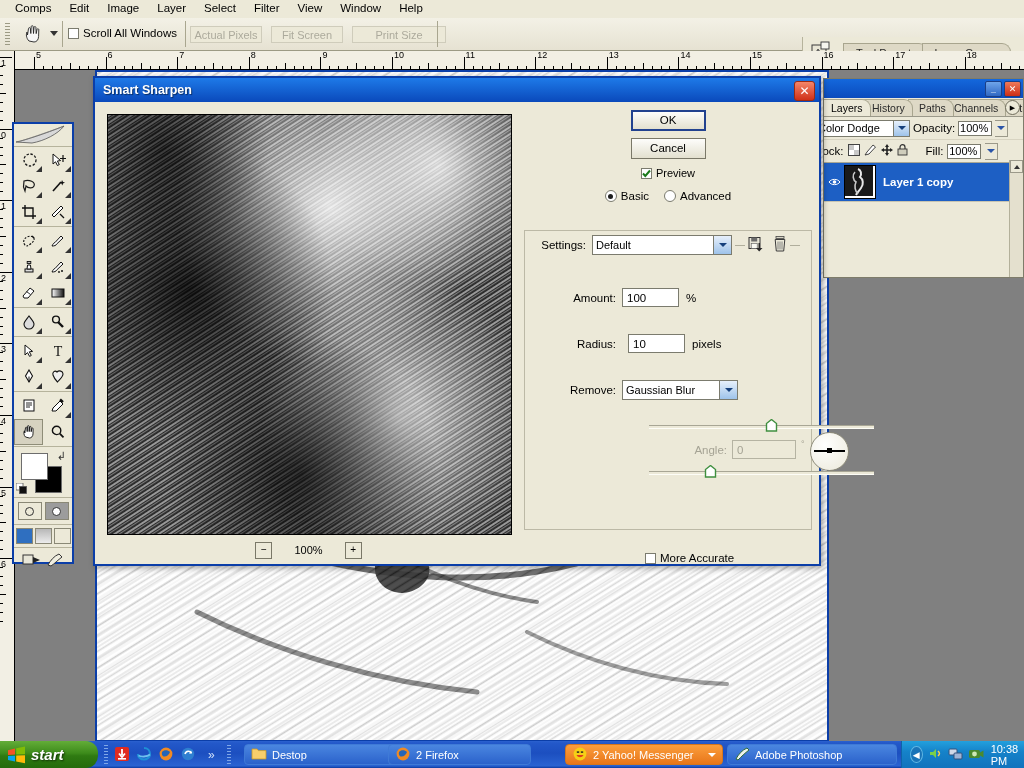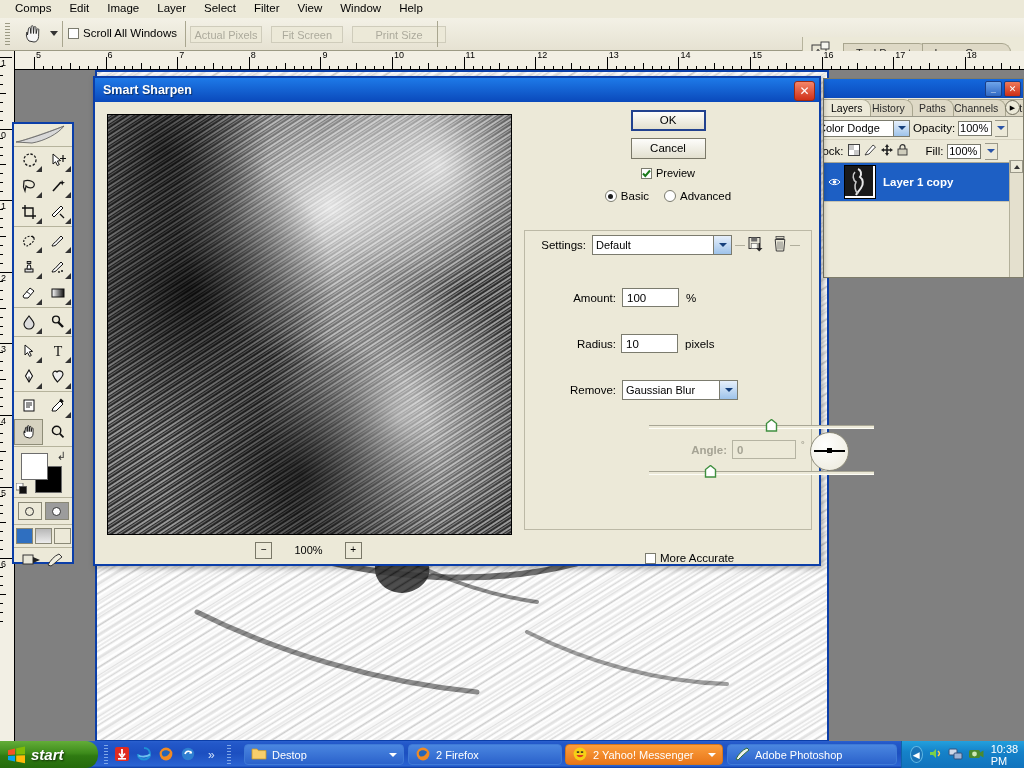--- a/index.html
+++ b/index.html
@@ -138,21 +138,21 @@
       display:inline-flex;align-items:center;justify-content:center;box-sizing:border-box;}
   .radio.on::after{content:"";width:5px;height:5px;border-radius:50%;background:#1d1d1d;}
   .groupbox{position:absolute;left:429px;top:128px;width:288px;height:300px;
       border:1px solid #bcb9a6;border-top:1px solid #bcb9a6;box-sizing:border-box;}
   .fld{height:19px;border:1px solid #7b7b6e;background:#fff;font-size:11.5px;
       display:flex;align-items:center;padding-left:4px;box-sizing:border-box;}
   .fld.dis{border:1px solid #b5b3a2;background:#ece9d8;color:#a5a394;}
   .slider{position:relative;height:12px;}
   .strack{position:absolute;left:0;right:0;top:5px;height:2px;background:#ece9d8;border-top:1px solid #a8a695;border-bottom:1px solid #fdfdf7;}
   .sthumb{position:absolute;top:-1px;width:13px;height:13px;}
-  .dialgrp{position:relative;height:44px;font-weight:bold;}
+  .dialgrp{position:relative;height:44px;}
   .dial{position:absolute;width:37px;height:37px;border-radius:50%;border:1px solid #8d8b7a;
       background:radial-gradient(circle at 38% 32%,#ffffff,#ebe8d9);}
   .dial-line{position:absolute;left:3px;top:17px;width:31px;height:2px;background:#000;}
   .dial-dot{position:absolute;left:16px;top:15px;width:5px;height:5px;background:#000;}
   .lbl{font-size:11.5px;color:#000;}
   .lbl.dis{color:#a5a394;}
 
   
   .taskbar{position:absolute;left:0;bottom:0;width:1024px;height:27px;
       background:linear-gradient(#2b61cf 0%,#2358c9 8%,#1c4fc0 45%,#2a63d2 92%,#0c3aa0 100%);}
@@ -892,21 +892,21 @@
       <div class="slider" style="position:absolute;left:554px;top:318px;width:225px;">
         <div class="strack"></div>
         <div class="sthumb" id="amount-thumb" style="left: 115.5px;">
           <svg width="13" height="13" viewBox="0 0 13 13">
             <path d="M6.5 0.5 L11.5 4.5 V12 H1.5 V4.5 Z" fill="#ffffff" stroke="#3f8f3f" stroke-width="1.4"></path>
           </svg>
         </div>
       </div>
 
       <div style="position:absolute;left:429px;top:232px;width:290px;display:flex;align-items:center;">
-        <span class="lbl" style="width:92px;text-align:right;margin-right:5px;">Radius:</span>
+        <span class="lbl" style="width:92px;text-align:right;margin-right:12px;">Radius:</span>
         <div class="fld" style="width:57px;">10</div>
         <span class="lbl" style="margin-left:7px;">pixels</span>
       </div>
       <div class="slider" style="position:absolute;left:554px;top:364px;width:225px;">
         <div class="strack"></div>
         <div class="sthumb" id="radius-thumb" style="left: 54.75px;">
           <svg width="13" height="13" viewBox="0 0 13 13">
             <path d="M6.5 0.5 L11.5 4.5 V12 H1.5 V4.5 Z" fill="#ffffff" stroke="#3f8f3f" stroke-width="1.4"></path>
           </svg>
         </div>
@@ -984,21 +984,21 @@
     </div>
 
     <div id="task-items">
         <div class="tb-item blue" style="left: 244px; width: 160px;">
           <span><svg width="16" height="16" viewBox="0 0 16 16">
               <path d="M1 3 h5 l1.4 1.6 H15 V13 H1 Z" fill="#f8cf6b" stroke="#c99a27" stroke-width="0.8"></path>
             </svg></span>
           <span style="flex:1;overflow:hidden;white-space:nowrap;">Destop</span>
           <span class="caret"></span>
         </div>
-        <div class="tb-item blue" style="left: 408px; width: 154px;">
+        <div class="tb-item blue" style="left: 388px; width: 143px;">
           <span><svg width="16" height="16" viewBox="0 0 16 16">
               <circle cx="8" cy="8" r="6.4" fill="#f08a24"></circle>
               <path d="M4 6 C6 3.5 10 4 12 6 C11 9 8.5 11 5.5 10.5 C4 10 3.5 7.5 4 6 Z" fill="#2565b8"></path>
             </svg></span>
           <span style="flex:1;overflow:hidden;white-space:nowrap;">2 Firefox</span>
         </div>
         <div class="tb-item orange" style="left: 565px; width: 158px;">
           <span><svg width="16" height="16" viewBox="0 0 16 16">
               <circle cx="8" cy="8" r="6.4" fill="#f5d016"></circle>
               <path d="M5 6.5 a1.2 1.2 0 0 1 2 0 M9 6.5 a1.2 1.2 0 0 1 2 0" stroke="#222" stroke-width="1.4" fill="none"></path>

